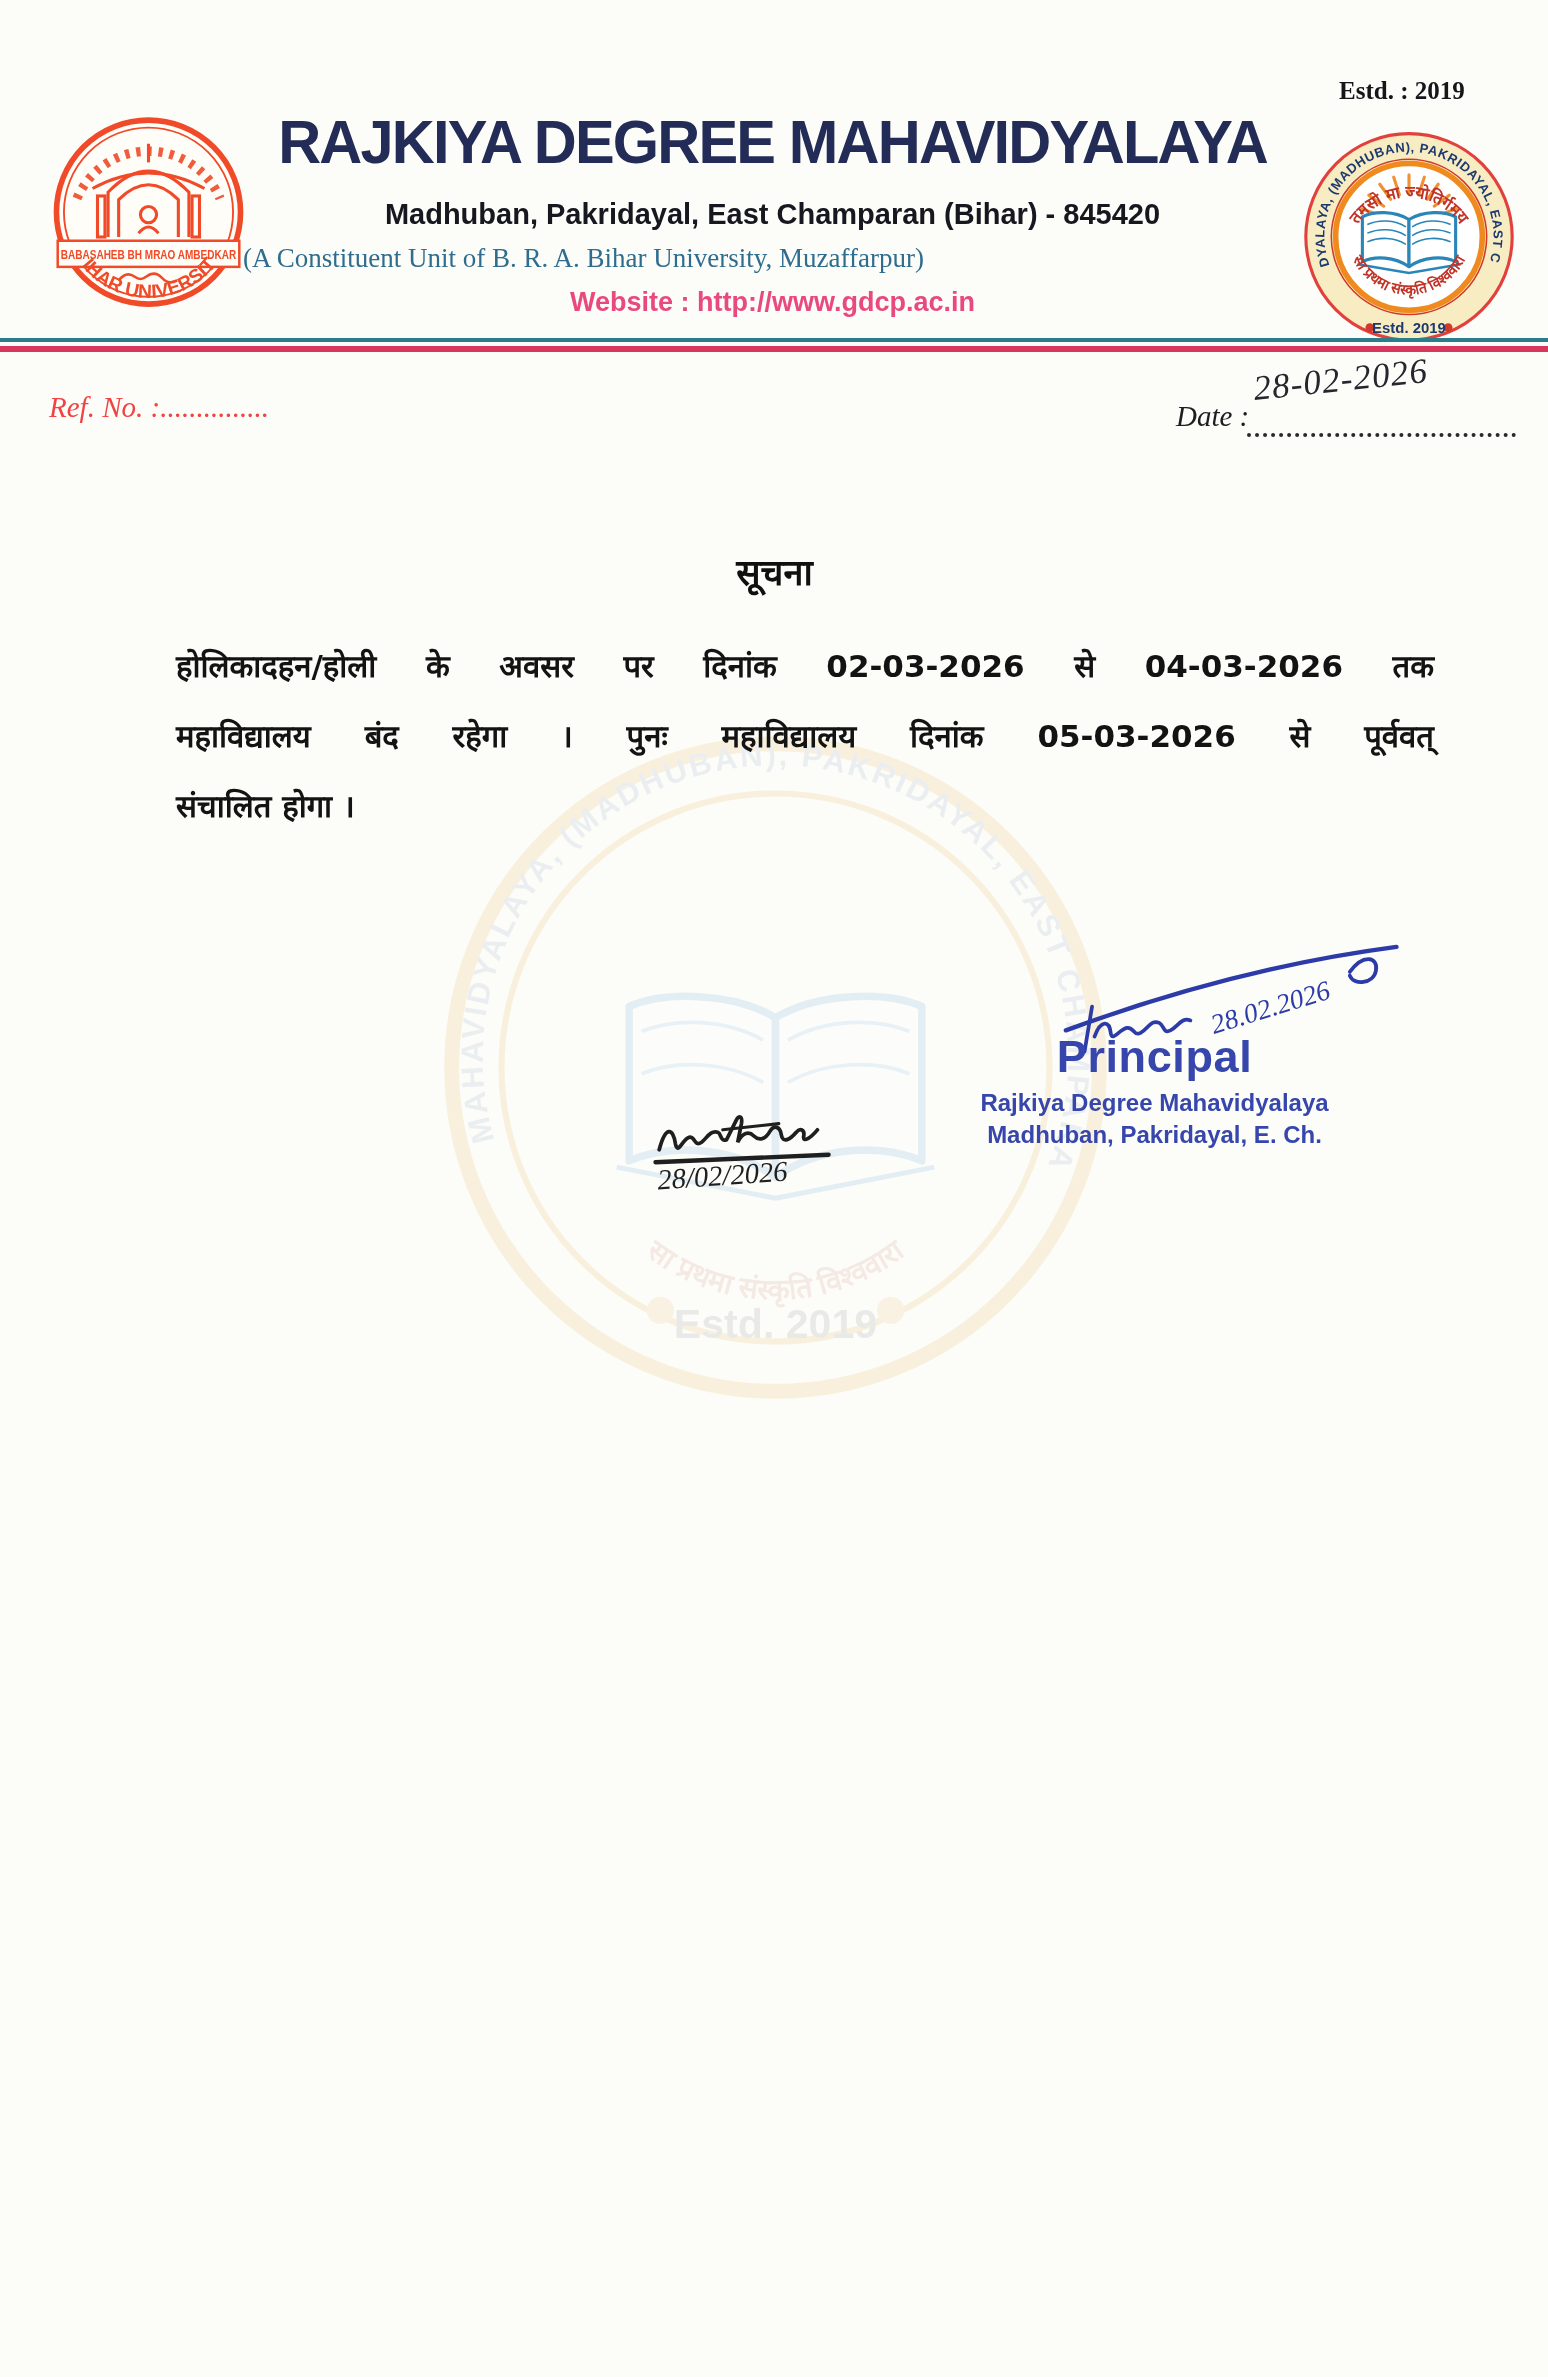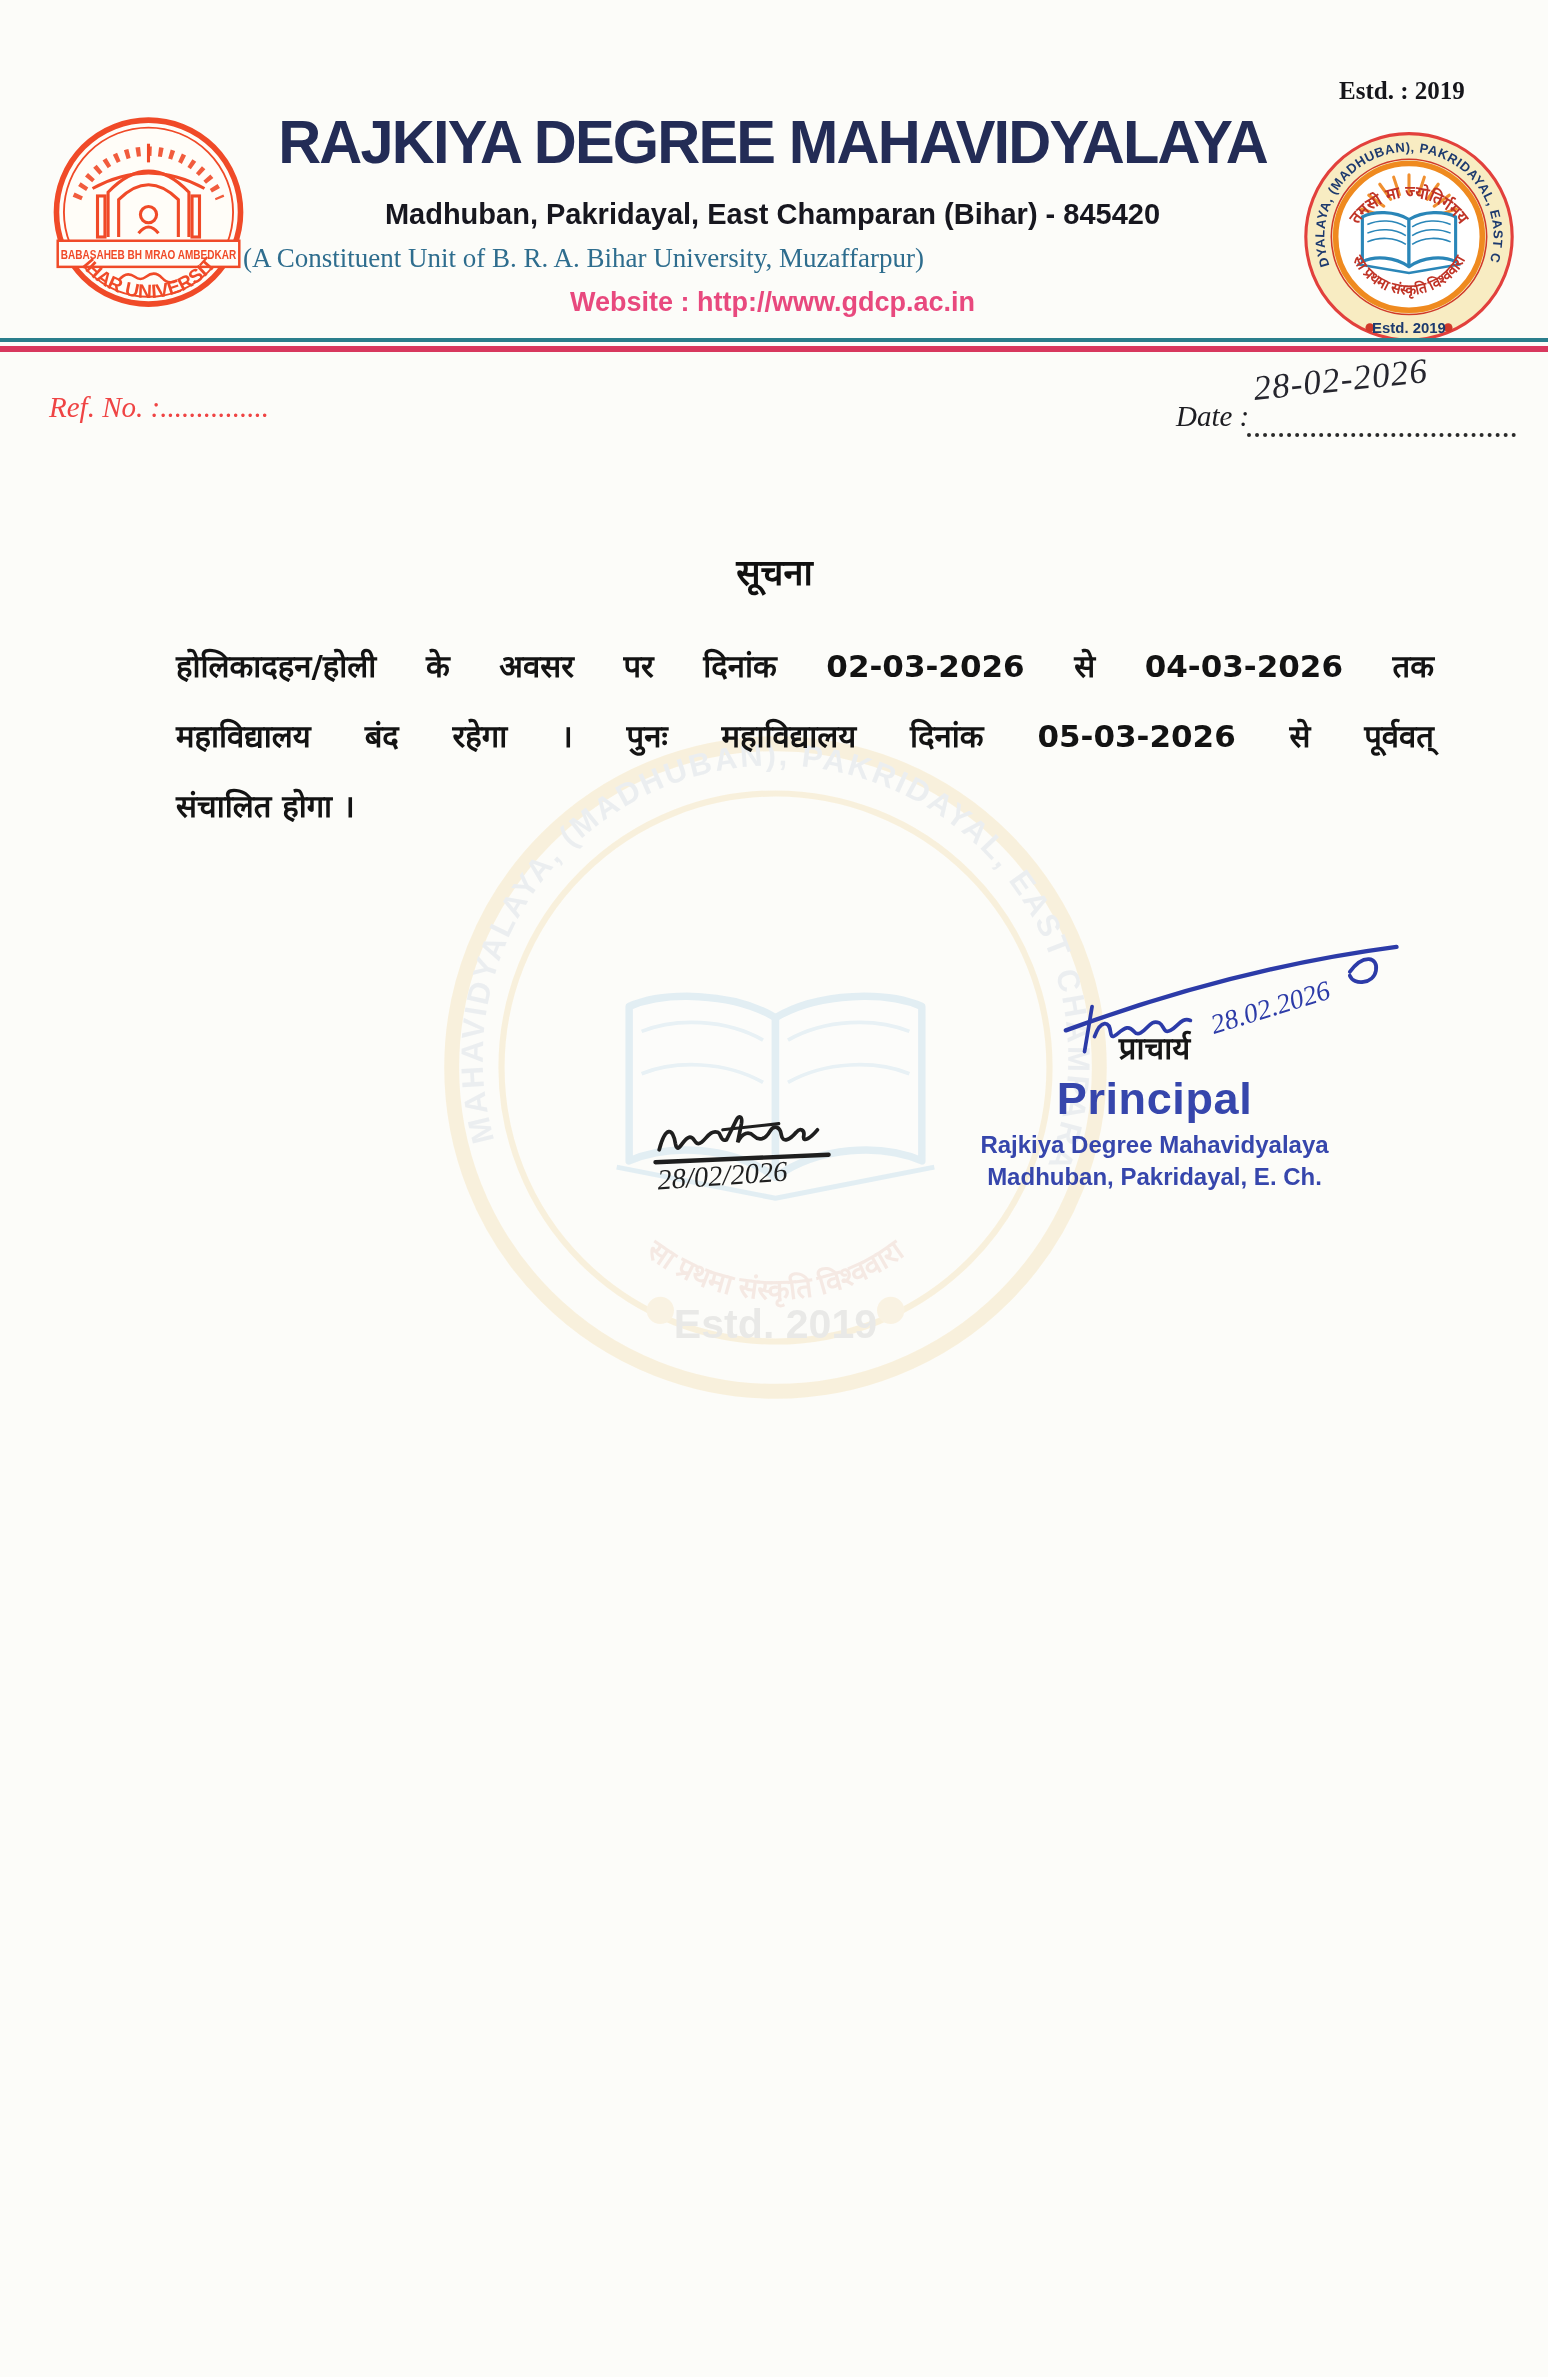--- a/index.html
+++ b/index.html
@@ -199,21 +199,20 @@
           <path d="M14,158 C150,108 330,52 545,24" stroke-width="7"></path>
           <path d="M56,120 L44,192" stroke-width="6"></path>
           <path d="M60,168 C70,140 84,142 86,162 C88,178 100,156 112,154 C124,152 122,168 134,162 C146,156 150,140 164,146 C172,150 170,164 182,158 C194,152 200,136 214,142" stroke-width="6"></path>
           <path d="M470,64 C492,34 516,40 512,62 C508,84 476,86 470,70" stroke-width="6"></path>
         </g>
         <text transform="translate(252,164) rotate(-17)" font-size="44" fill="#2c3ba8" font-family="Liberation Serif, DejaVu Serif, serif" font-style="italic">28.02.2026</text>
       </svg>
     </div>
 
     <div class="abs stamp-block">
-      <div class="stamp-hi">प्राचार्य</div>
       <div class="stamp-en">Principal</div>
       <div class="stamp-org">Rajkiya Degree Mahavidyalaya</div>
       <div class="stamp-place">Madhuban, Pakridayal, E. Ch.</div>
     </div>
 
   </div>
 </div>
 
 
 </body></html>

